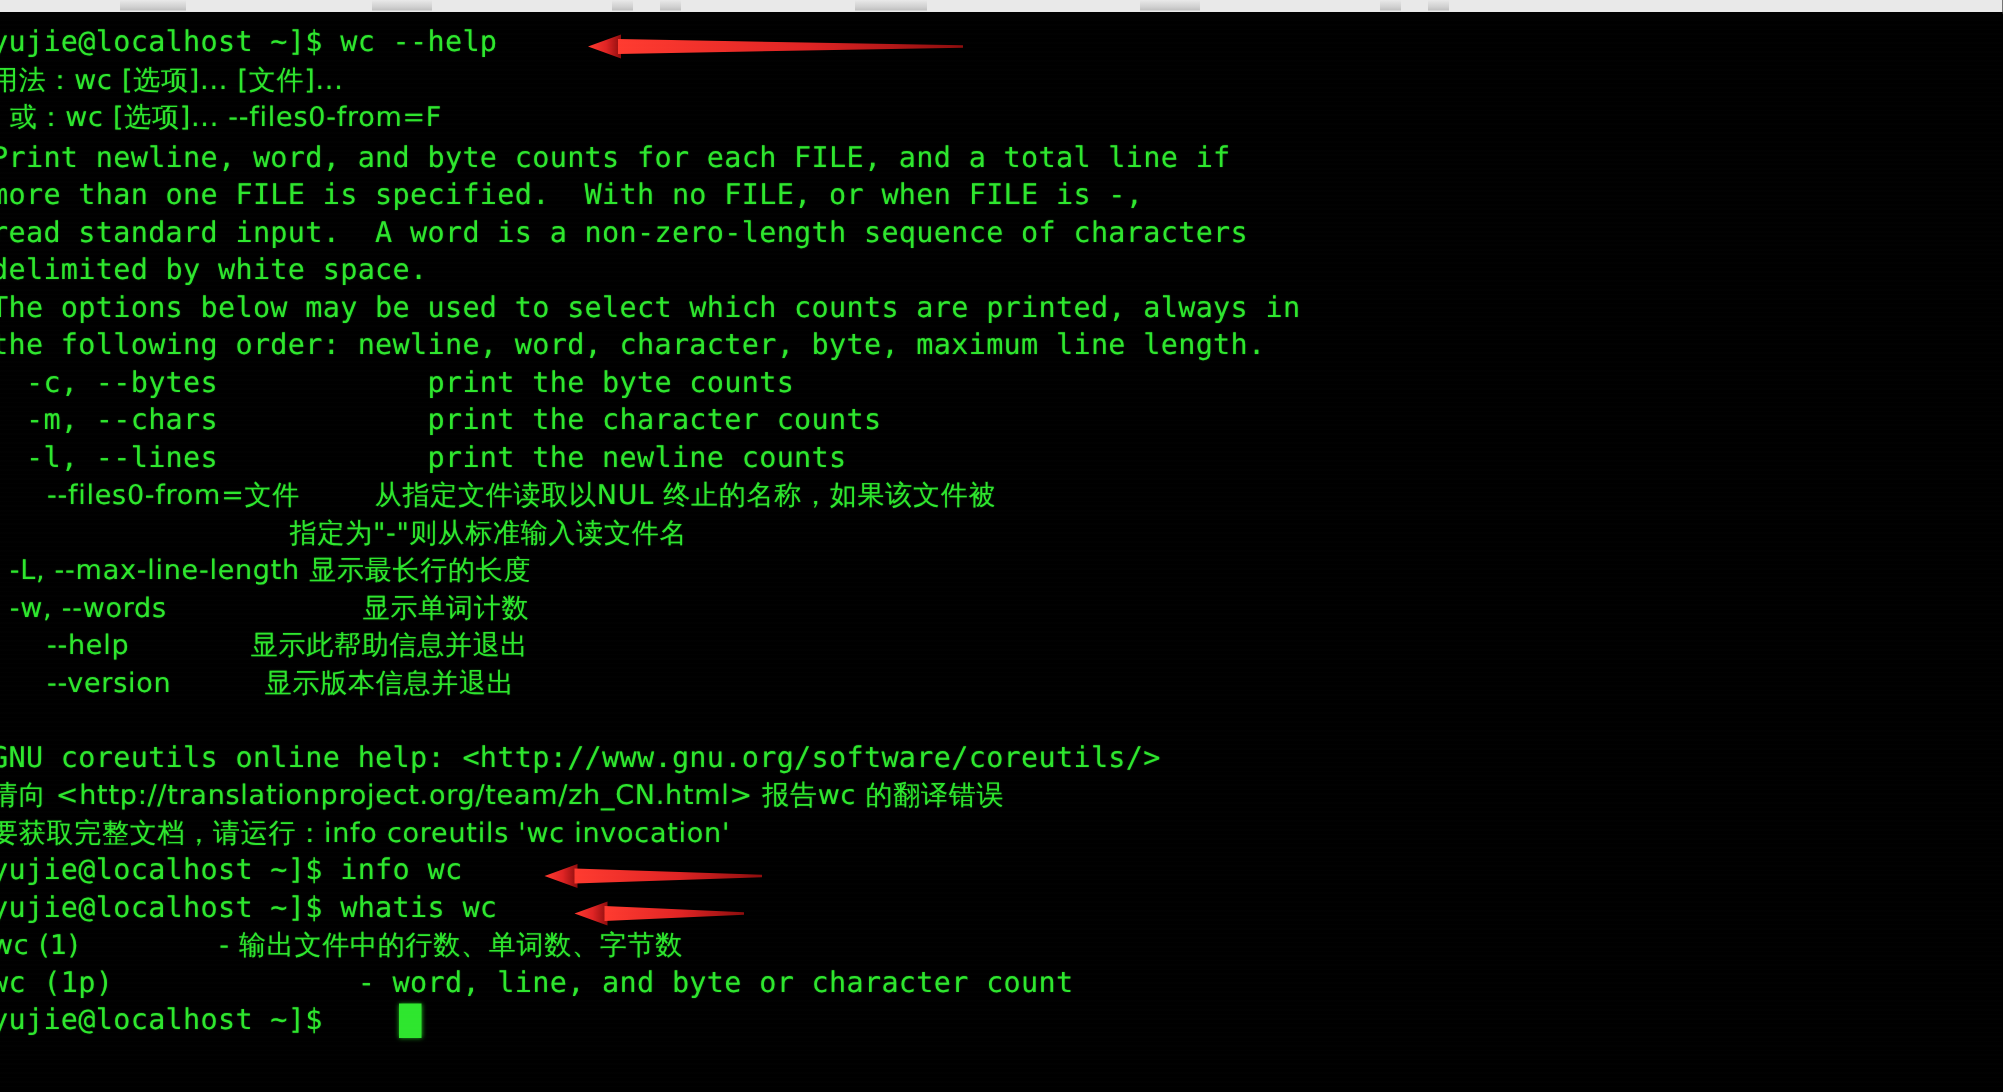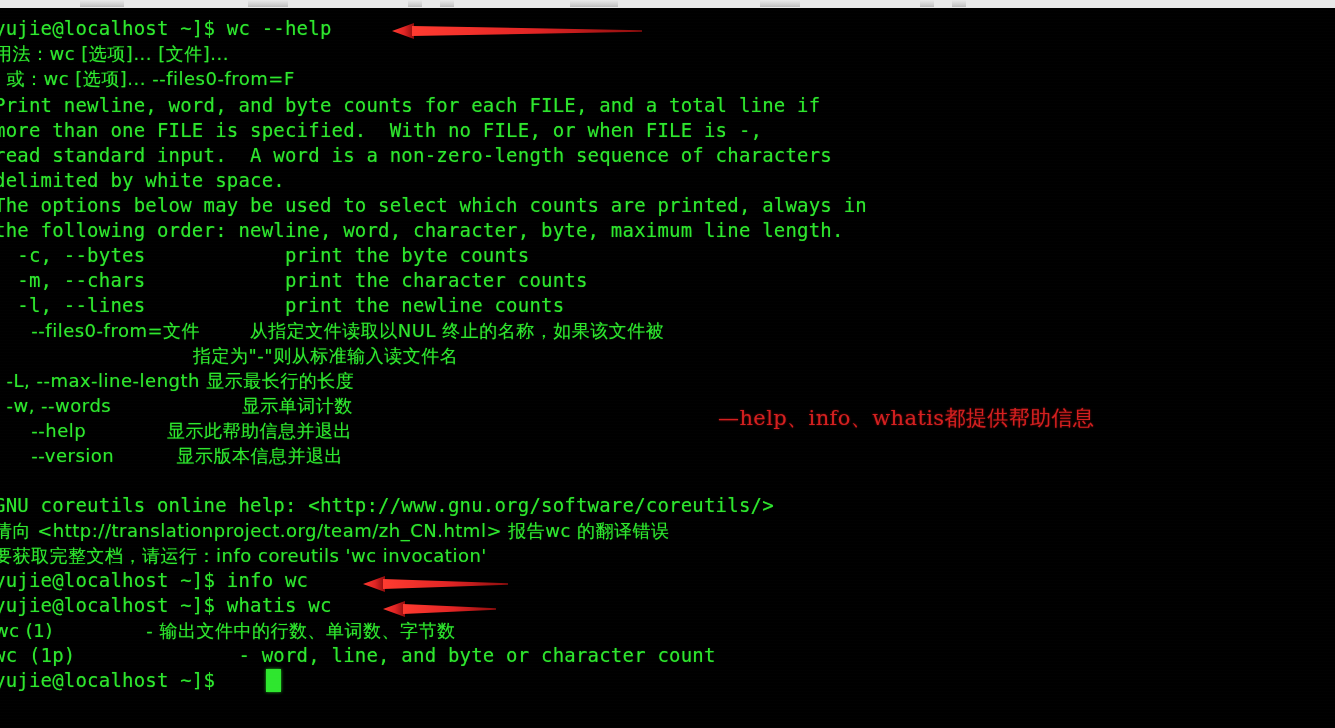--- a/index.html
+++ b/index.html
@@ -143,21 +143,20 @@
       <div class="tline mixed" style="top: 485px;">GNU coreutils online help: &lt;http://www.gnu.org/software/coreutils/&gt;</div>
       <div class="tline cjk" style="top: 510px;">请向 &lt;http://translationproject.org/team/zh_CN.html&gt; 报告wc 的翻译错误</div>
       <div class="tline cjk" style="top: 535px;">要获取完整文档，请运行：info coreutils 'wc invocation'</div>
       <div class="tline mixed" style="top: 560px;">yujie@localhost ~]$ info wc</div>
       <div class="tline mixed" style="top: 585px;">yujie@localhost ~]$ whatis wc</div>
       <div class="tline cjk" style="top: 610px;">wc (1)               - 输出文件中的行数、单词数、字节数</div>
       <div class="tline mixed" style="top: 635px;">wc (1p)              - word, line, and byte or character count</div>
       <div class="tline mixed" style="top: 660px;">yujie@localhost ~]$ </div>
     </div>
 
-  <div id="annotation" style="left: 718px; top: 398px;">—help、info、whatis都提供帮助信息</div>
 
   <div id="arrows-host">
       <div class="arrow" style="left: 392px; top: 12px;">
         <svg width="250" height="22" viewBox="0 0 250 22">
           <defs>
             <linearGradient id="g-arrow-wc-help" x1="0" y1="0" x2="1" y2="0">
               <stop offset="0%" stop-color="#ff3b30"></stop>
               <stop offset="55%" stop-color="#e02424"></stop>
               <stop offset="100%" stop-color="#8d0d0d"></stop>
             </linearGradient>

